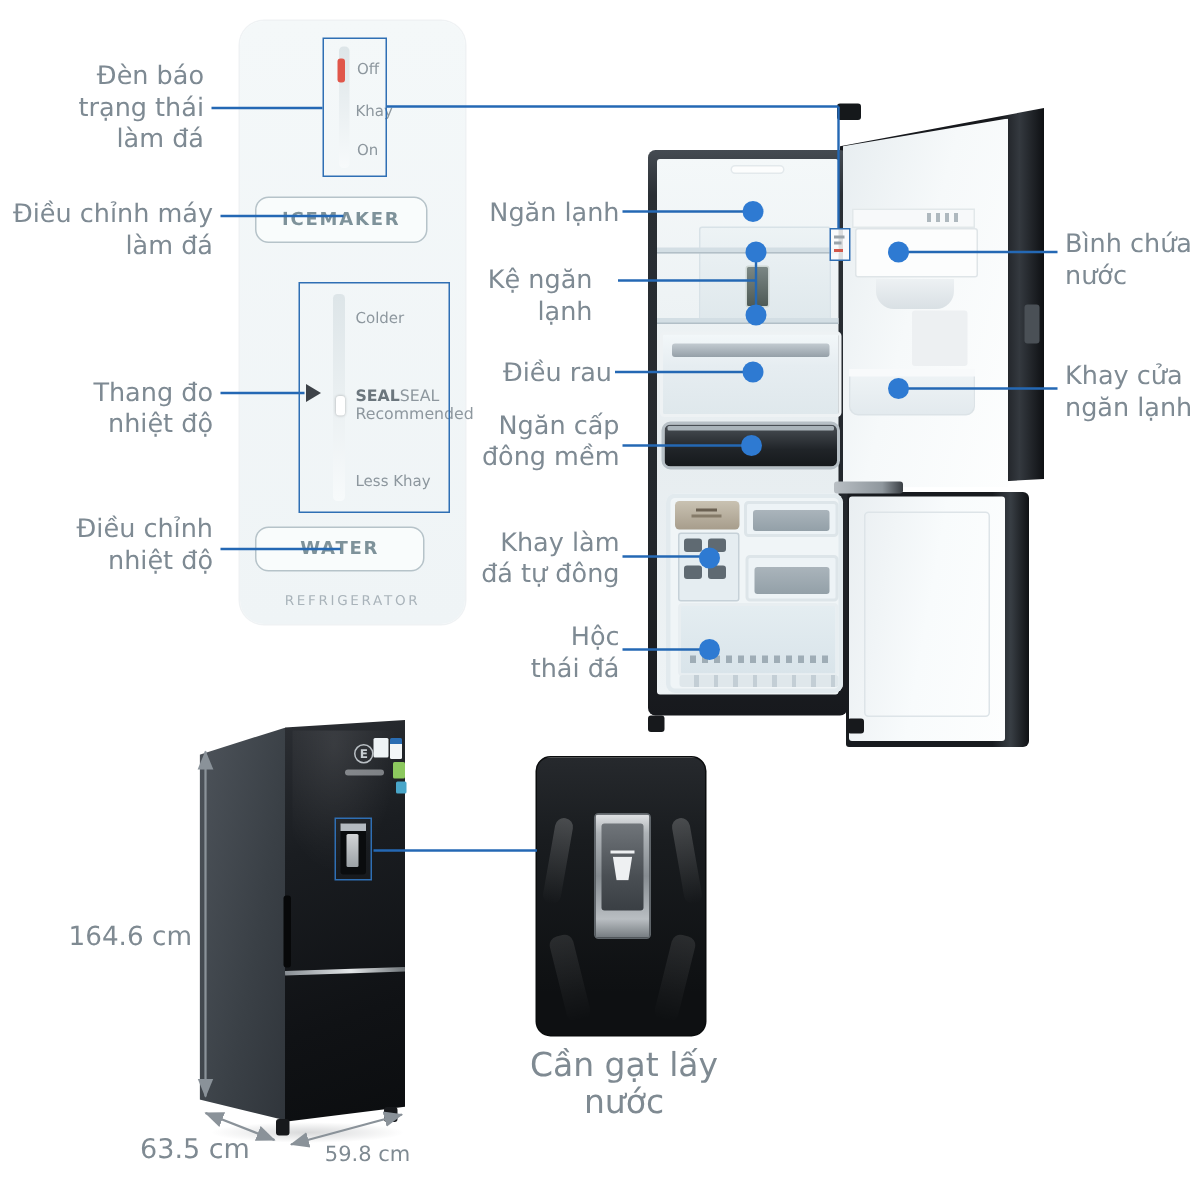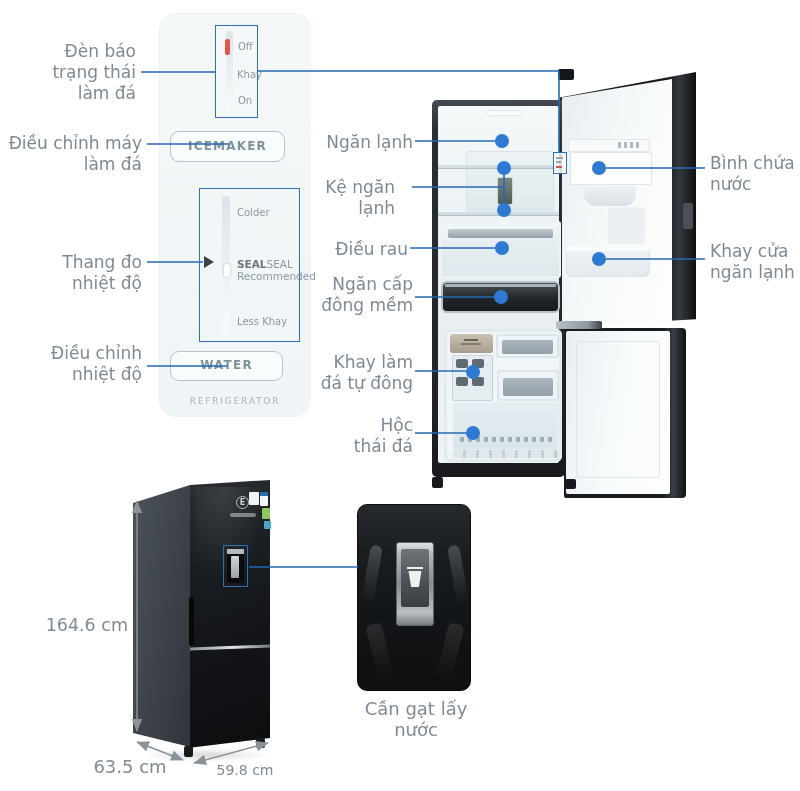--- a/index.html
+++ b/index.html
@@ -3,21 +3,21 @@
 <meta charset="utf-8">
 <style>
 *{margin:0;padding:0;box-sizing:border-box}
 html,body{width:800px;height:791px}
 body{position:relative;background:#fff;font-family:"DejaVu Sans","Liberation Sans",sans-serif;overflow:hidden}
 .abs{position:absolute}
 
 .cl{position:absolute;font-size:17px;line-height:21px;color:#7e8a93;white-space:pre-line;z-index:7}
 .cl.r{text-align:right}
 .dim{position:absolute;font-size:17.5px;color:#7f8a92;z-index:7}
-.caption{position:absolute;font-size:18px;color:#7f8a92;text-align:center;z-index:7}
+.caption{position:absolute;font-size:22px;color:#7f8a92;text-align:center;z-index:7}
 
 .panel{left:160px;top:14px;width:150px;height:402px;border-radius:16px;background:linear-gradient(180deg,#f4f8f9,#eff4f6);box-shadow:0 0 0 1px rgba(190,205,210,.25);z-index:1}
 .bluebox{position:absolute;border:1.6px solid #2f6fb4;z-index:6;background:transparent}
 .statusbox{left:215px;top:25px;width:43px;height:93px}
 .tempbox{left:199px;top:188px;width:101px;height:154px}
 .track{position:absolute;background:linear-gradient(180deg,#dde5e8,#f7fafb);border-radius:3px;z-index:2}
 .strack{left:226px;top:31px;width:7px;height:81px}
 .ttrack{left:222px;top:196px;width:8px;height:138px}
 .sind{position:absolute;left:225px;top:39px;width:5px;height:16px;background:#e0564a;border-radius:2px;z-index:3}
 .tind{position:absolute;left:224px;top:264px;width:6px;height:13px;background:#fff;border-radius:2px;box-shadow:0 0 2px rgba(0,0,0,.3);z-index:3}

